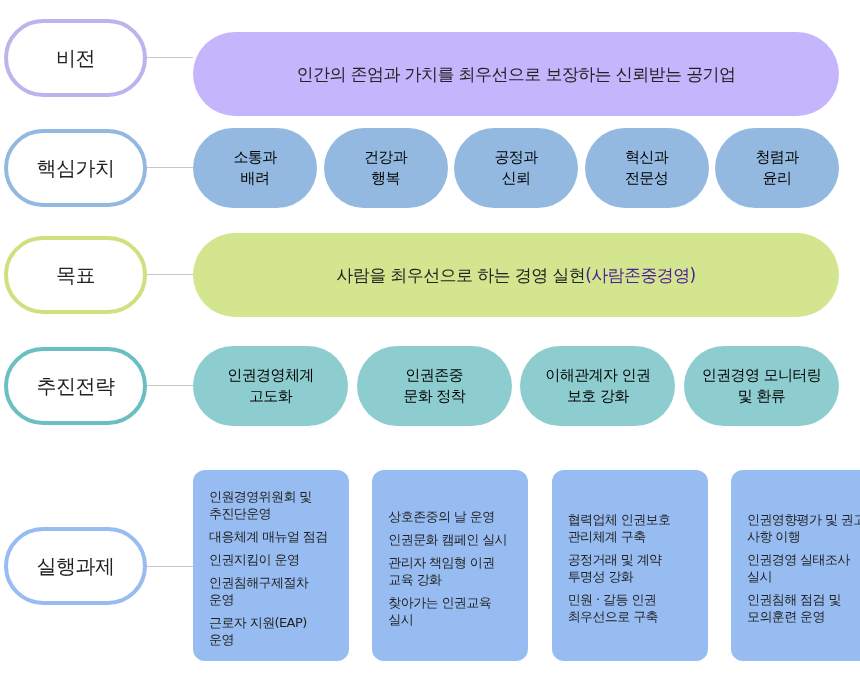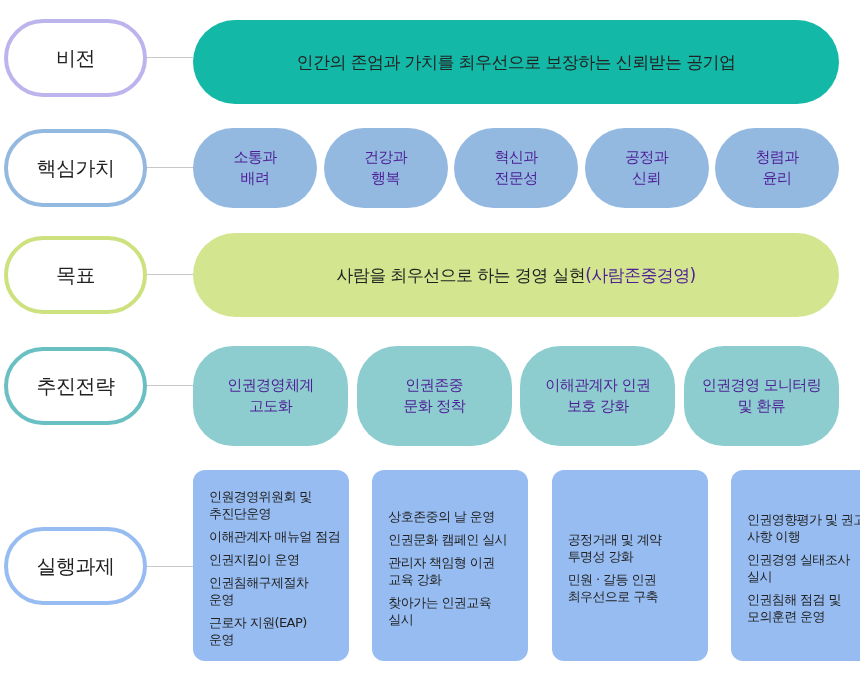--- a/index.html
+++ b/index.html
@@ -13,64 +13,64 @@
   }
   .connector { position: absolute; left: 147px; width: 46px; height: 1px; background: #c8c8c8; }
   .wide-pill {
     position: absolute; left: 193px; width: 646px; height: 84px; border-radius: 42px;
     display: flex; align-items: center; justify-content: center;
     font-size: 17px; color: #222; letter-spacing: -0.6px;
   }
   .row-pills { position: absolute; left: 193px; width: 646px; display: flex; justify-content: space-between; }
   .oval {
     border-radius: 40px; display: flex; align-items: center; justify-content: center;
-    text-align: center; font-size: 15px; line-height: 21px; color: #4c1d95; letter-spacing: -0.6px;
+    text-align: center; font-size: 15px; line-height: 21px; color: #000000; letter-spacing: -0.6px;
   }
   .core .oval { width: 124px; height: 80px; background: #93b9e0; }
-  .strat .oval { width: 155px; height: 100px; background: #8ecdcf; }
+  .strat .oval { width: 155px; height: 80px; background: #8ecdcf; }
   .tasks { position: absolute; left: 193px; top: 470px; width: 694px; display: flex; justify-content: space-between; }
   .task-box {
     width: 156px; height: 191px; background: #97bcf1; border-radius: 12px;
     padding: 10px 6px 6px 16px; display: flex; flex-direction: column; justify-content: center;
   }
   .task-item { font-size: 13px; line-height: 17px; color: #222; letter-spacing: -0.6px; margin: 3px 0; white-space: pre-line; }
   .accent { color: #4c1d95; }
 </style>
 </head>
 <body>
 
 <div class="label-pill" style="top:19px;border-color:#bcb4ec;">비전</div>
 <div class="connector" style="top:57px;"></div>
-<div class="wide-pill" style="top:20px;background:#14b8a6;">인간의 존엄과 가치를 최우선으로 보장하는 신뢰받는 공기업</div>
+<div class="wide-pill" style="top:32px;background:#c4b5fd;">인간의 존엄과 가치를 최우선으로 보장하는 신뢰받는 공기업</div>
 
 <div class="label-pill" style="top:129px;border-color:#93b9e0;">핵심가치</div>
 <div class="connector" style="top:167px;"></div>
 <div class="row-pills core" style="top:128px;">
   <div class="oval">
       <div>
         <div>소통과</div>
         <div>배려</div>
       </div>
     </div>
   <div class="oval">
       <div>
         <div>건강과</div>
         <div>행복</div>
       </div>
     </div>
   <div class="oval">
       <div>
-        <div>혁신과</div>
-        <div>전문성</div>
+        <div>공정과</div>
+        <div>신뢰</div>
       </div>
     </div>
   <div class="oval">
       <div>
-        <div>공정과</div>
-        <div>신뢰</div>
+        <div>혁신과</div>
+        <div>전문성</div>
       </div>
     </div>
   <div class="oval">
       <div>
         <div>청렴과</div>
         <div>윤리</div>
       </div>
     </div>
 </div>
 
@@ -109,36 +109,38 @@
       </div>
     </div>
 </div>
 
 <div class="label-pill" style="top:527px;border-color:#97bcf1;">실행과제</div>
 <div class="connector" style="top:566px;"></div>
 <div class="tasks">
   <div class="task-box">
     <div class="task-item">인원경영위원회 및
 추진단운영</div>
-    <div class="task-item">이해관계자 매뉴얼 점검</div>
+    <div class="task-item">대응체계 매뉴얼 점검</div>
     <div class="task-item">인권지킴이 운영</div>
     <div class="task-item">인권침해구제절차
 운영</div>
     <div class="task-item">근로자 지원(EAP)
 운영</div>
   </div>
   <div class="task-box">
     <div class="task-item">상호존중의 날 운영</div>
     <div class="task-item">인권문화 캠페인 실시</div>
     <div class="task-item">관리자 책임형 이권
 교육 강화</div>
     <div class="task-item">찾아가는 인권교육
 실시</div>
   </div>
   <div class="task-box">
+    <div class="task-item">협력업체 인권보호
+관리체계 구축</div>
     <div class="task-item">공정거래 및 계약
 투명성 강화</div>
     <div class="task-item">민원 · 갈등 인권
 최우선으로 구축</div>
   </div>
   <div class="task-box">
     <div class="task-item">인권영향평가 및 권고
 사항 이행</div>
     <div class="task-item">인권경영 실태조사
 실시</div>

